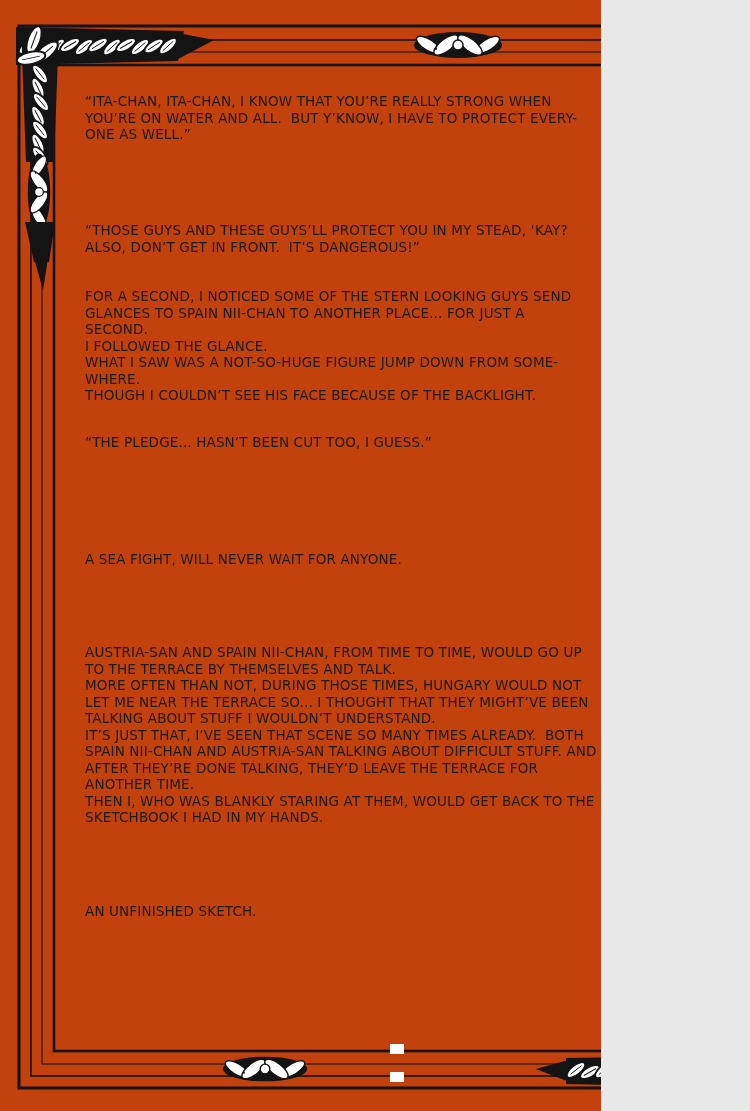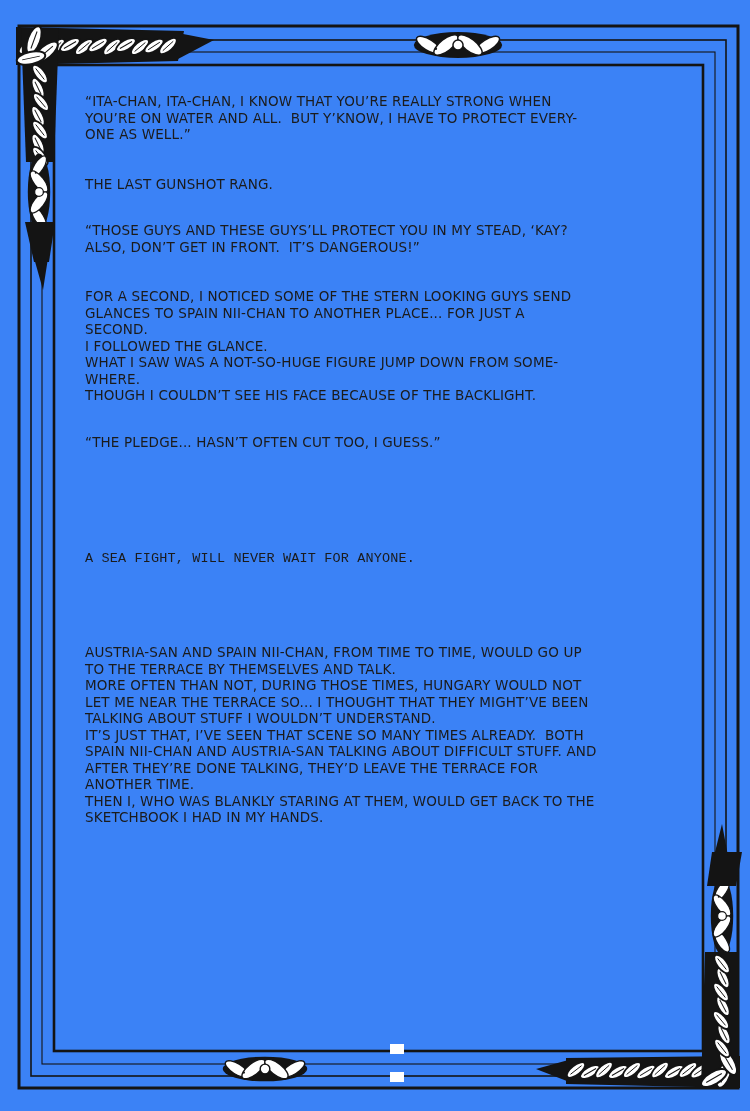--- a/index.html
+++ b/index.html
@@ -1,20 +1,20 @@
 <!DOCTYPE html>
 <html><head>
 <meta charset="utf-8">
 <style>
   html, body { margin: 0; padding: 0; background: #e8e8e8; }
   .page {
     position: relative;
-    width: 750px;
+    width: 601px;
     height: 1111px;
-    background: #3b82f6;
+    background: #c2410c;
     overflow: hidden;
     font-family: "DejaVu Sans", "Liberation Sans", sans-serif;
   }
   .border-svg {
     position: absolute;
     left: 0; top: 0;
     width: 750px; height: 1111px;
     pointer-events: none;
   }
   .text-layer {
@@ -33,21 +33,21 @@
     letter-spacing: 0.15px;
     white-space: pre-wrap;
     font-weight: 500;
   }
   .p1 { top: 93px;  }
   .p2 { top: 176px; }
   .p3 { top: 222px; }
   .p4 { top: 288px; }
   .p5 { top: 434px; }
   .p6 { top: 486px; }
-  .p7 { top: 551px; font-family: Liberation Mono, monospace; }
+  .p7 { top: 551px; }
   .p8 { top: 644px; }
   .p9 { top: 903px; }
 </style>
 </head>
 <body>
 
 <div class="page">
 
   <svg class="border-svg" viewBox="0 0 750 1111" aria-hidden="true">
     <defs>
@@ -140,38 +140,38 @@
 
     <use href="#knotH" transform="translate(722,916) rotate(90) scale(0.8)"></use>
     <polygon points="707,886 737,886 742,852 713,852" fill="#141414" transform="rotate(180 724.5 869)"></polygon>
     <polygon points="714,856 728,856 722,824" fill="#141414"></polygon>
   </svg>
 
   <div class="text-layer">
     <p class="para p1">“ITA-CHAN, ITA-CHAN, I KNOW THAT YOU’RE REALLY STRONG WHEN
 YOU’RE ON WATER AND ALL.  BUT Y’KNOW, I HAVE TO PROTECT EVERY-
 ONE AS WELL.”</p>
-    <p class="para p2">THE LAST GUNSHOT RANG.</p>
     <p class="para p3">“THOSE GUYS AND THESE GUYS’LL PROTECT YOU IN MY STEAD, ‘KAY?
 ALSO, DON’T GET IN FRONT.  IT’S DANGEROUS!”</p>
     <p class="para p4">FOR A SECOND, I NOTICED SOME OF THE STERN LOOKING GUYS SEND
 GLANCES TO SPAIN NII-CHAN TO ANOTHER PLACE... FOR JUST A
 SECOND.
 I FOLLOWED THE GLANCE.
 WHAT I SAW WAS A NOT-SO-HUGE FIGURE JUMP DOWN FROM SOME-
 WHERE.
 THOUGH I COULDN’T SEE HIS FACE BECAUSE OF THE BACKLIGHT.</p>
-    <p class="para p5">“THE PLEDGE... HASN’T OFTEN CUT TOO, I GUESS.”</p>
+    <p class="para p5">“THE PLEDGE... HASN’T BEEN CUT TOO, I GUESS.”</p>
     <p class="para p7">A SEA FIGHT, WILL NEVER WAIT FOR ANYONE.</p>
     <p class="para p8">AUSTRIA-SAN AND SPAIN NII-CHAN, FROM TIME TO TIME, WOULD GO UP
 TO THE TERRACE BY THEMSELVES AND TALK.
 MORE OFTEN THAN NOT, DURING THOSE TIMES, HUNGARY WOULD NOT
 LET ME NEAR THE TERRACE SO... I THOUGHT THAT THEY MIGHT’VE BEEN
 TALKING ABOUT STUFF I WOULDN’T UNDERSTAND.
 IT’S JUST THAT, I’VE SEEN THAT SCENE SO MANY TIMES ALREADY.  BOTH
 SPAIN NII-CHAN AND AUSTRIA-SAN TALKING ABOUT DIFFICULT STUFF. AND
 AFTER THEY’RE DONE TALKING, THEY’D LEAVE THE TERRACE FOR
 ANOTHER TIME.
 THEN I, WHO WAS BLANKLY STARING AT THEM, WOULD GET BACK TO THE
 SKETCHBOOK I HAD IN MY HANDS.</p>
+    <p class="para p9">AN UNFINISHED SKETCH.</p>
   </div>
 
 </div>
 
 </body></html>

